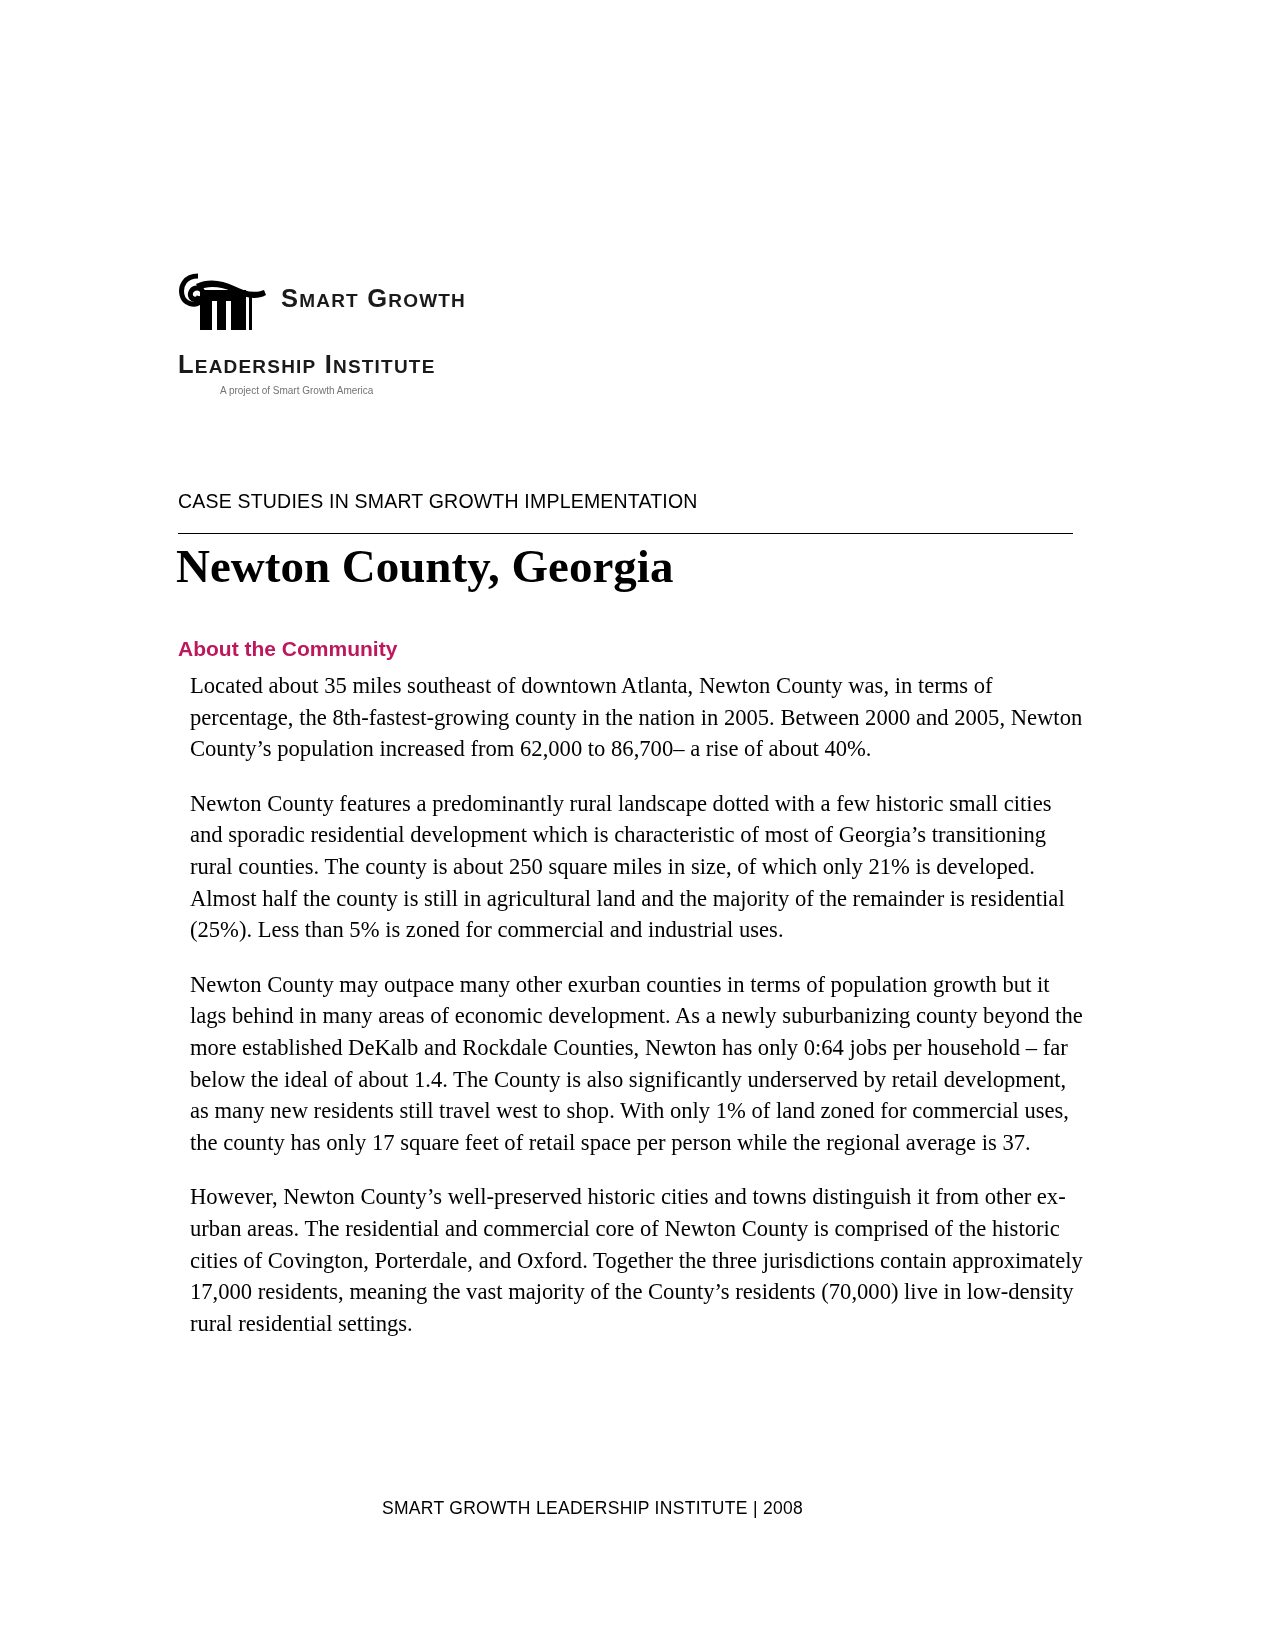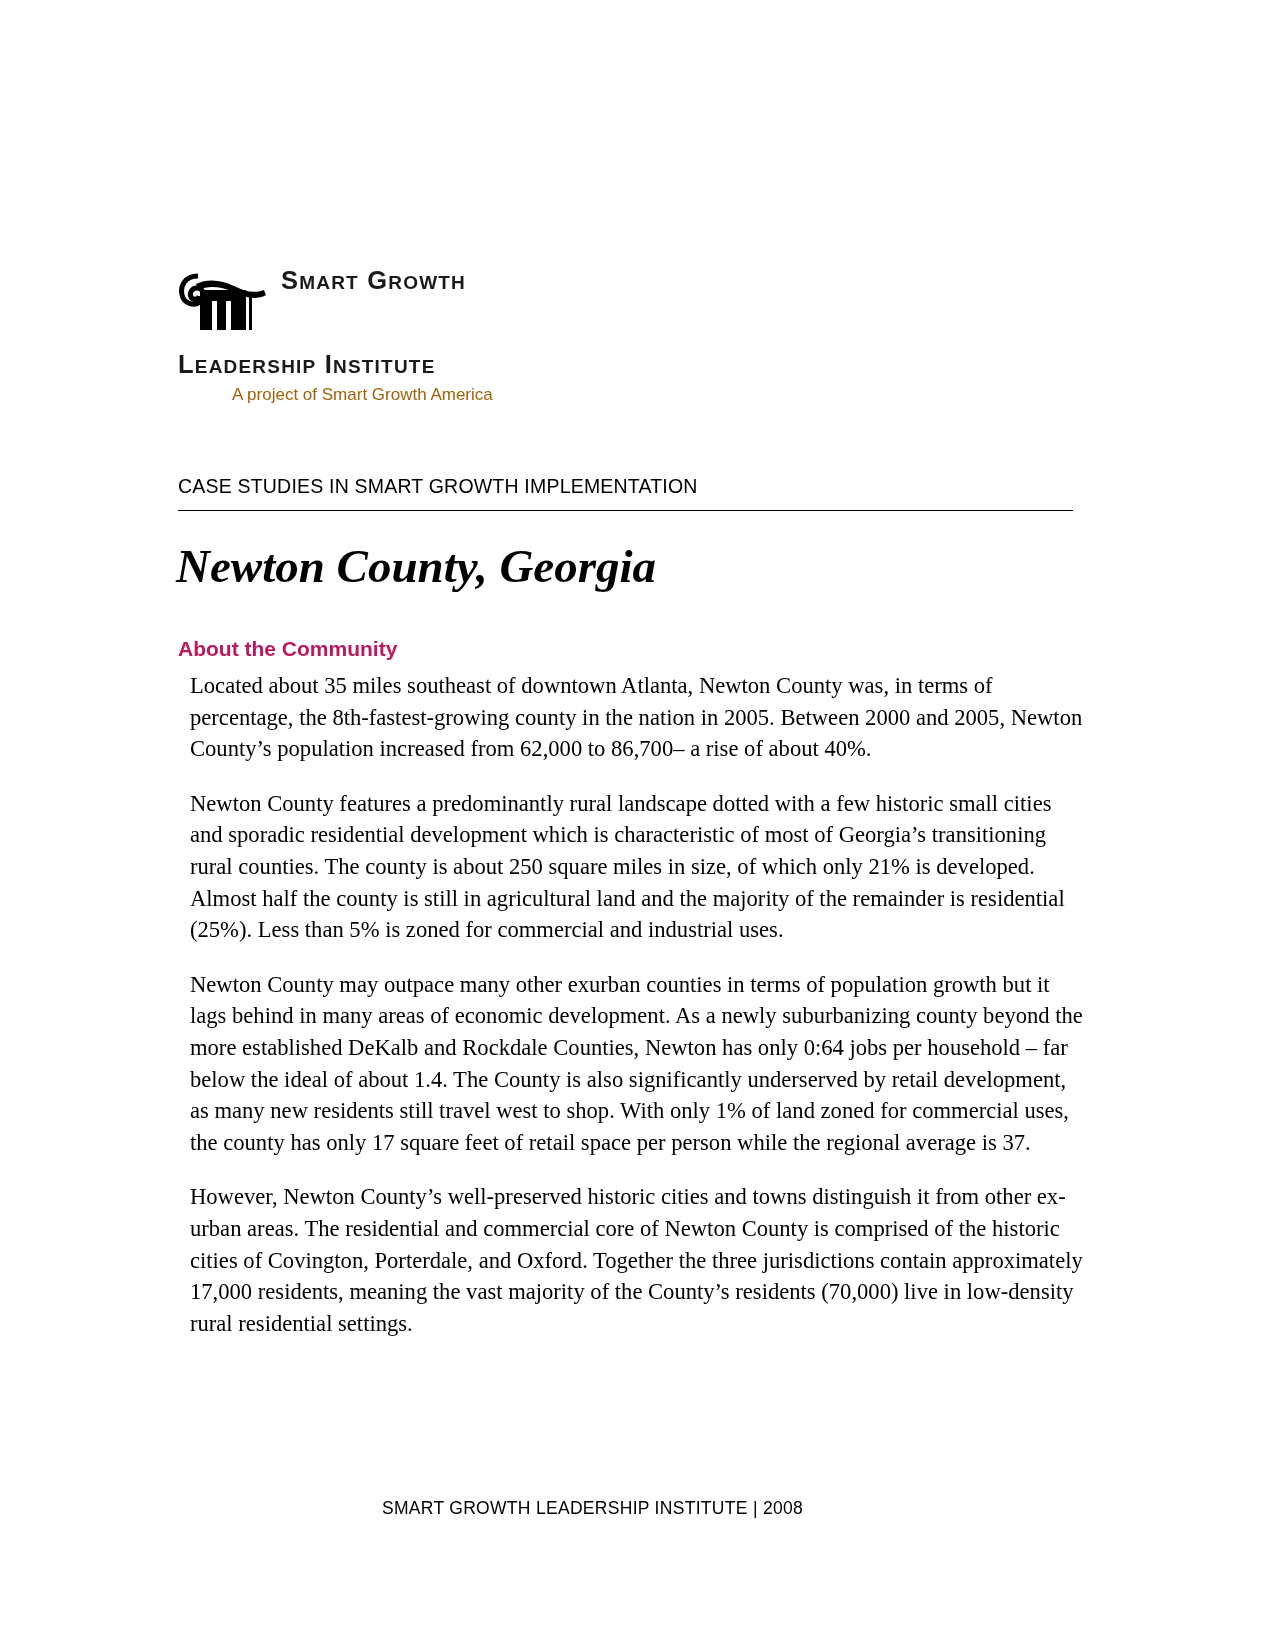--- a/index.html
+++ b/index.html
@@ -27,21 +27,21 @@
 
   
   .logo-block {
     position: absolute;
     left: 178px;
     top: 268px;
     width: 420px;
   }
   .logo-row {
     display: flex;
-    align-items: flex-start;
+    align-items: center;
     height: 72px;
   }
   .logo-mark {
     width: 94px;
     height: 72px;
     position: relative;
     flex: 0 0 auto;
   }
   .logo-mark svg { display: block; }
 
@@ -66,52 +66,51 @@
     color: #1a1a1a;
     line-height: 1;
     margin-top: 12px;
     margin-left: 0px;
     white-space: nowrap;
   }
   .logo-word-bottom .sc { font-size: 19px; }
 
   .logo-tagline {
     font-family: "Liberation Sans", sans-serif;
-    font-size: 17px;
-    color: #a16207;
+    font-size: 10px;
+    color: #737373;
     margin-top: 7px;
-    margin-left: 54px;
+    margin-left: 42px;
     white-space: nowrap;
   }
 
   
   .kicker {
     position: absolute;
     left: 178px;
-    top: 475px;
+    top: 490px;
     width: 895px;
     font-family: "Liberation Sans", sans-serif;
     font-size: 19.5px;
     letter-spacing: 0.2px;
     color: #000;
-    padding-bottom: 12px;
+    padding-bottom: 20px;
     border-bottom: 1.4px solid #000;
     box-sizing: border-box;
   }
 
   .doc-title {
     position: absolute;
     left: 176px;
     top: 508px;
     font-family: "Liberation Serif", serif;
     font-size: 47px;
     line-height: 1.18;
     color: #000;
     white-space: nowrap;
-    font-style: italic;
   }
 
   
   .section-heading {
     position: absolute;
     left: 178px;
     top: 620px;
     font-family: "Liberation Sans", sans-serif;
     font-size: 21px;
     color: #be185d;

